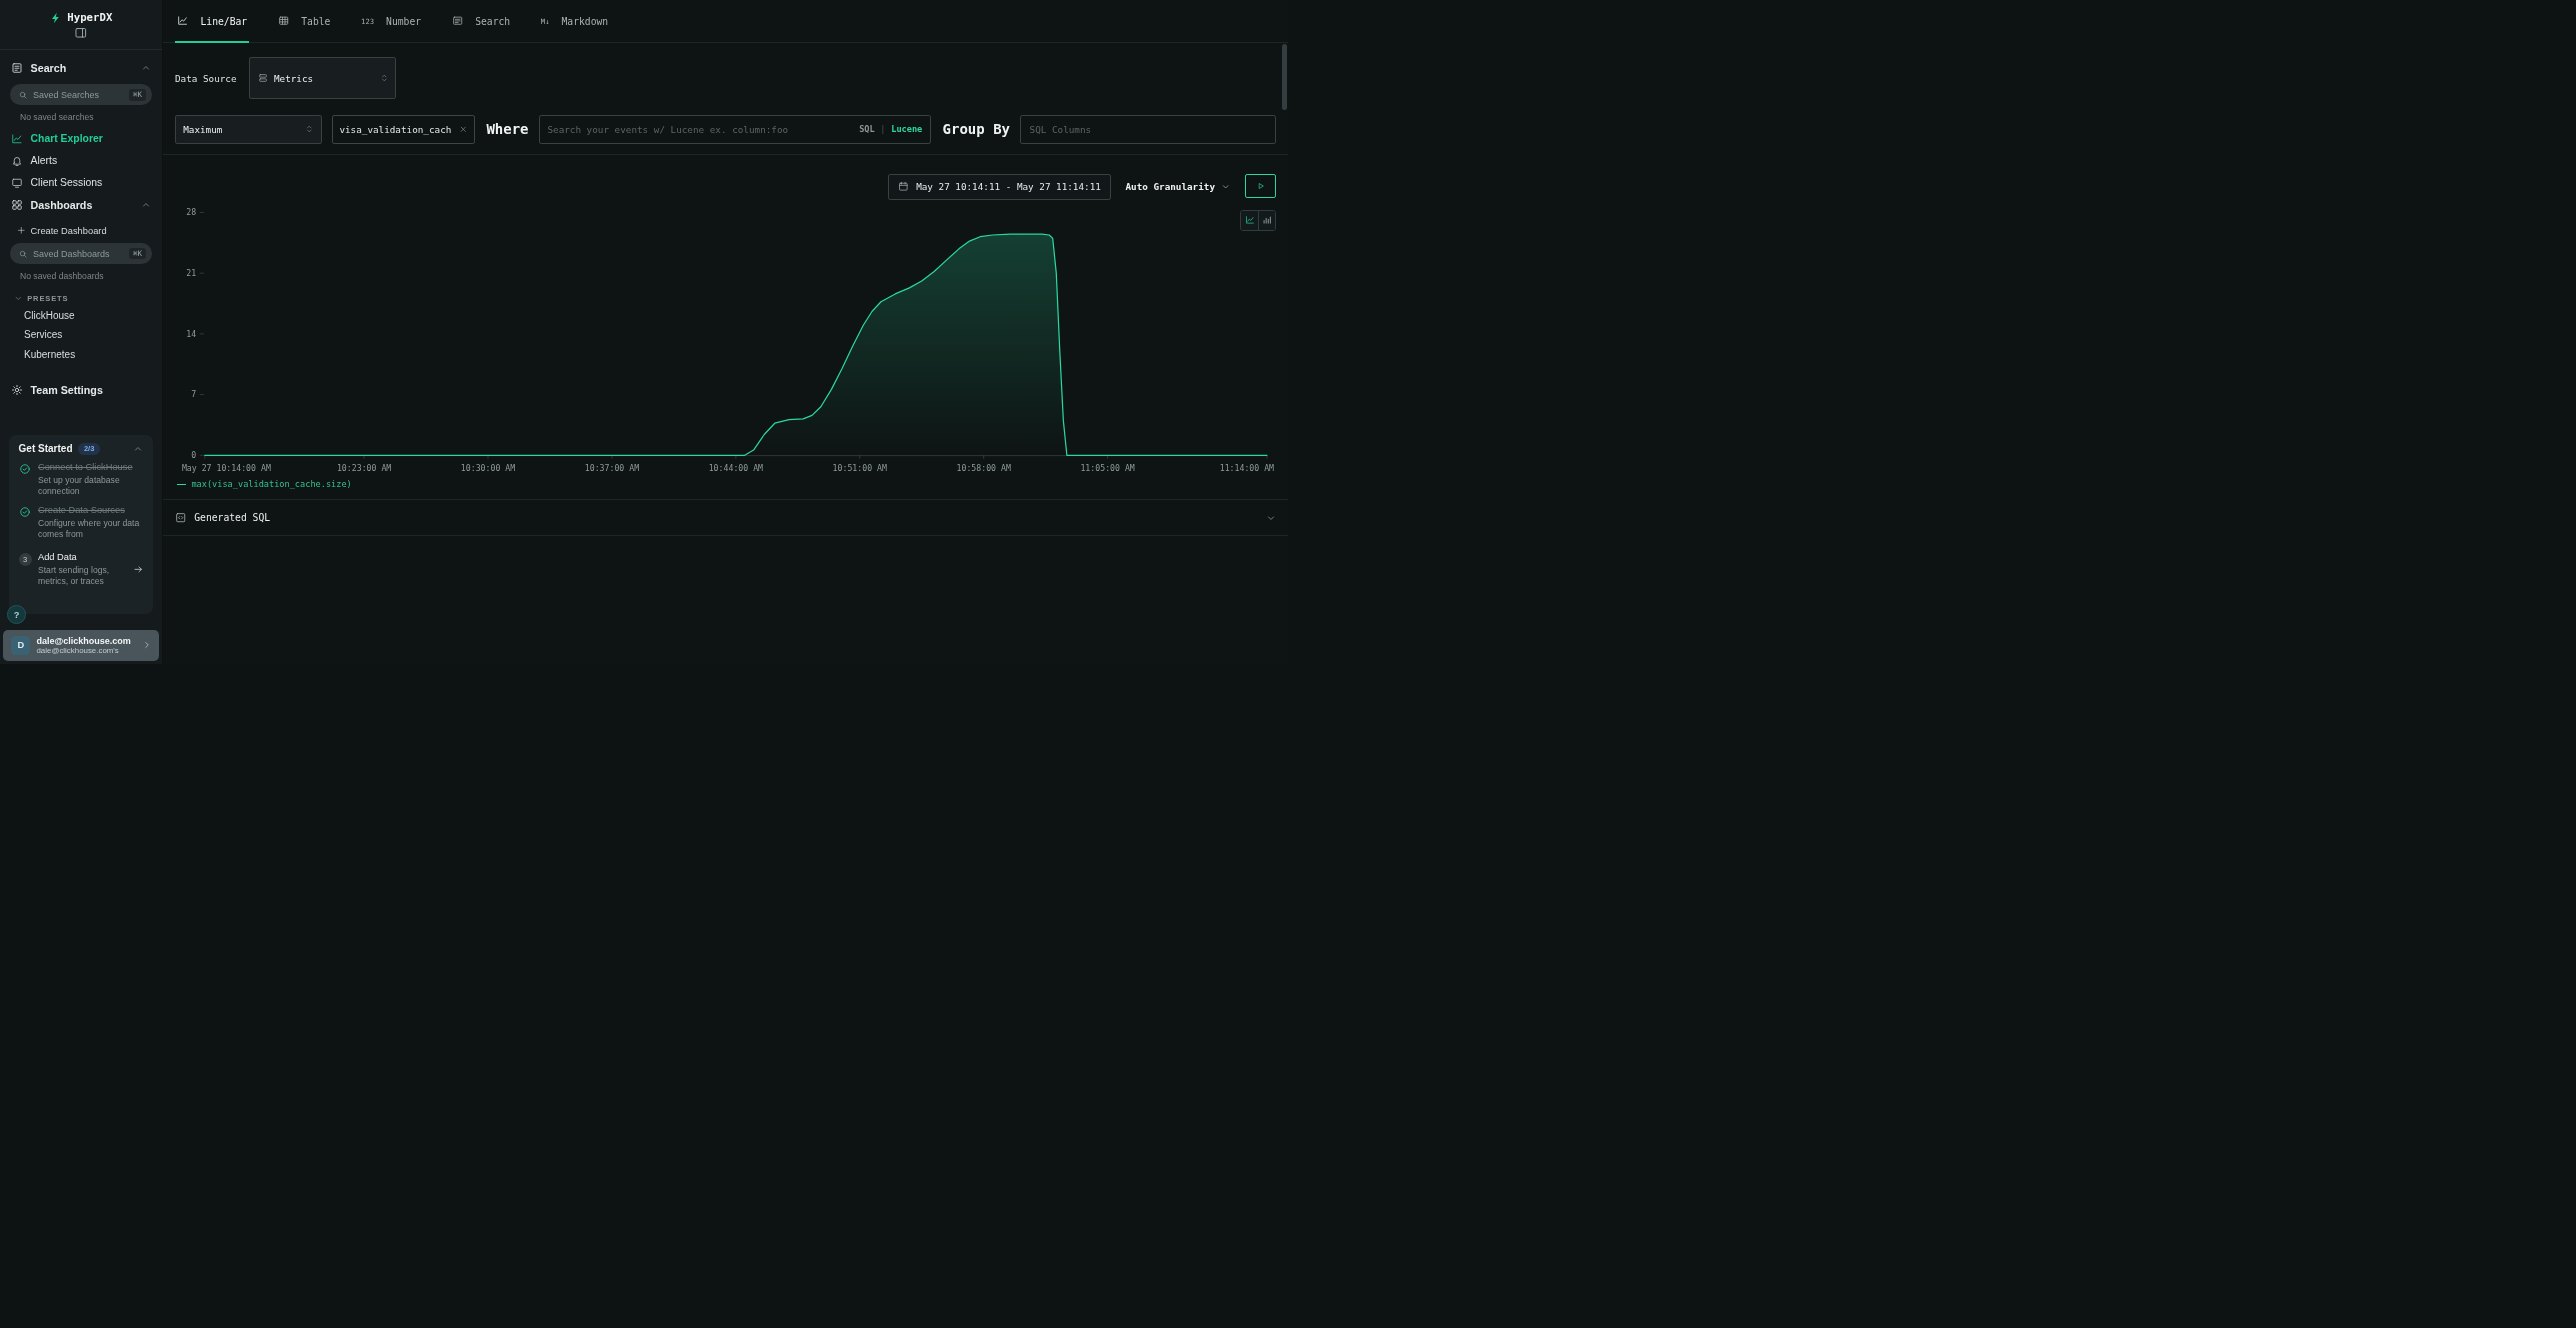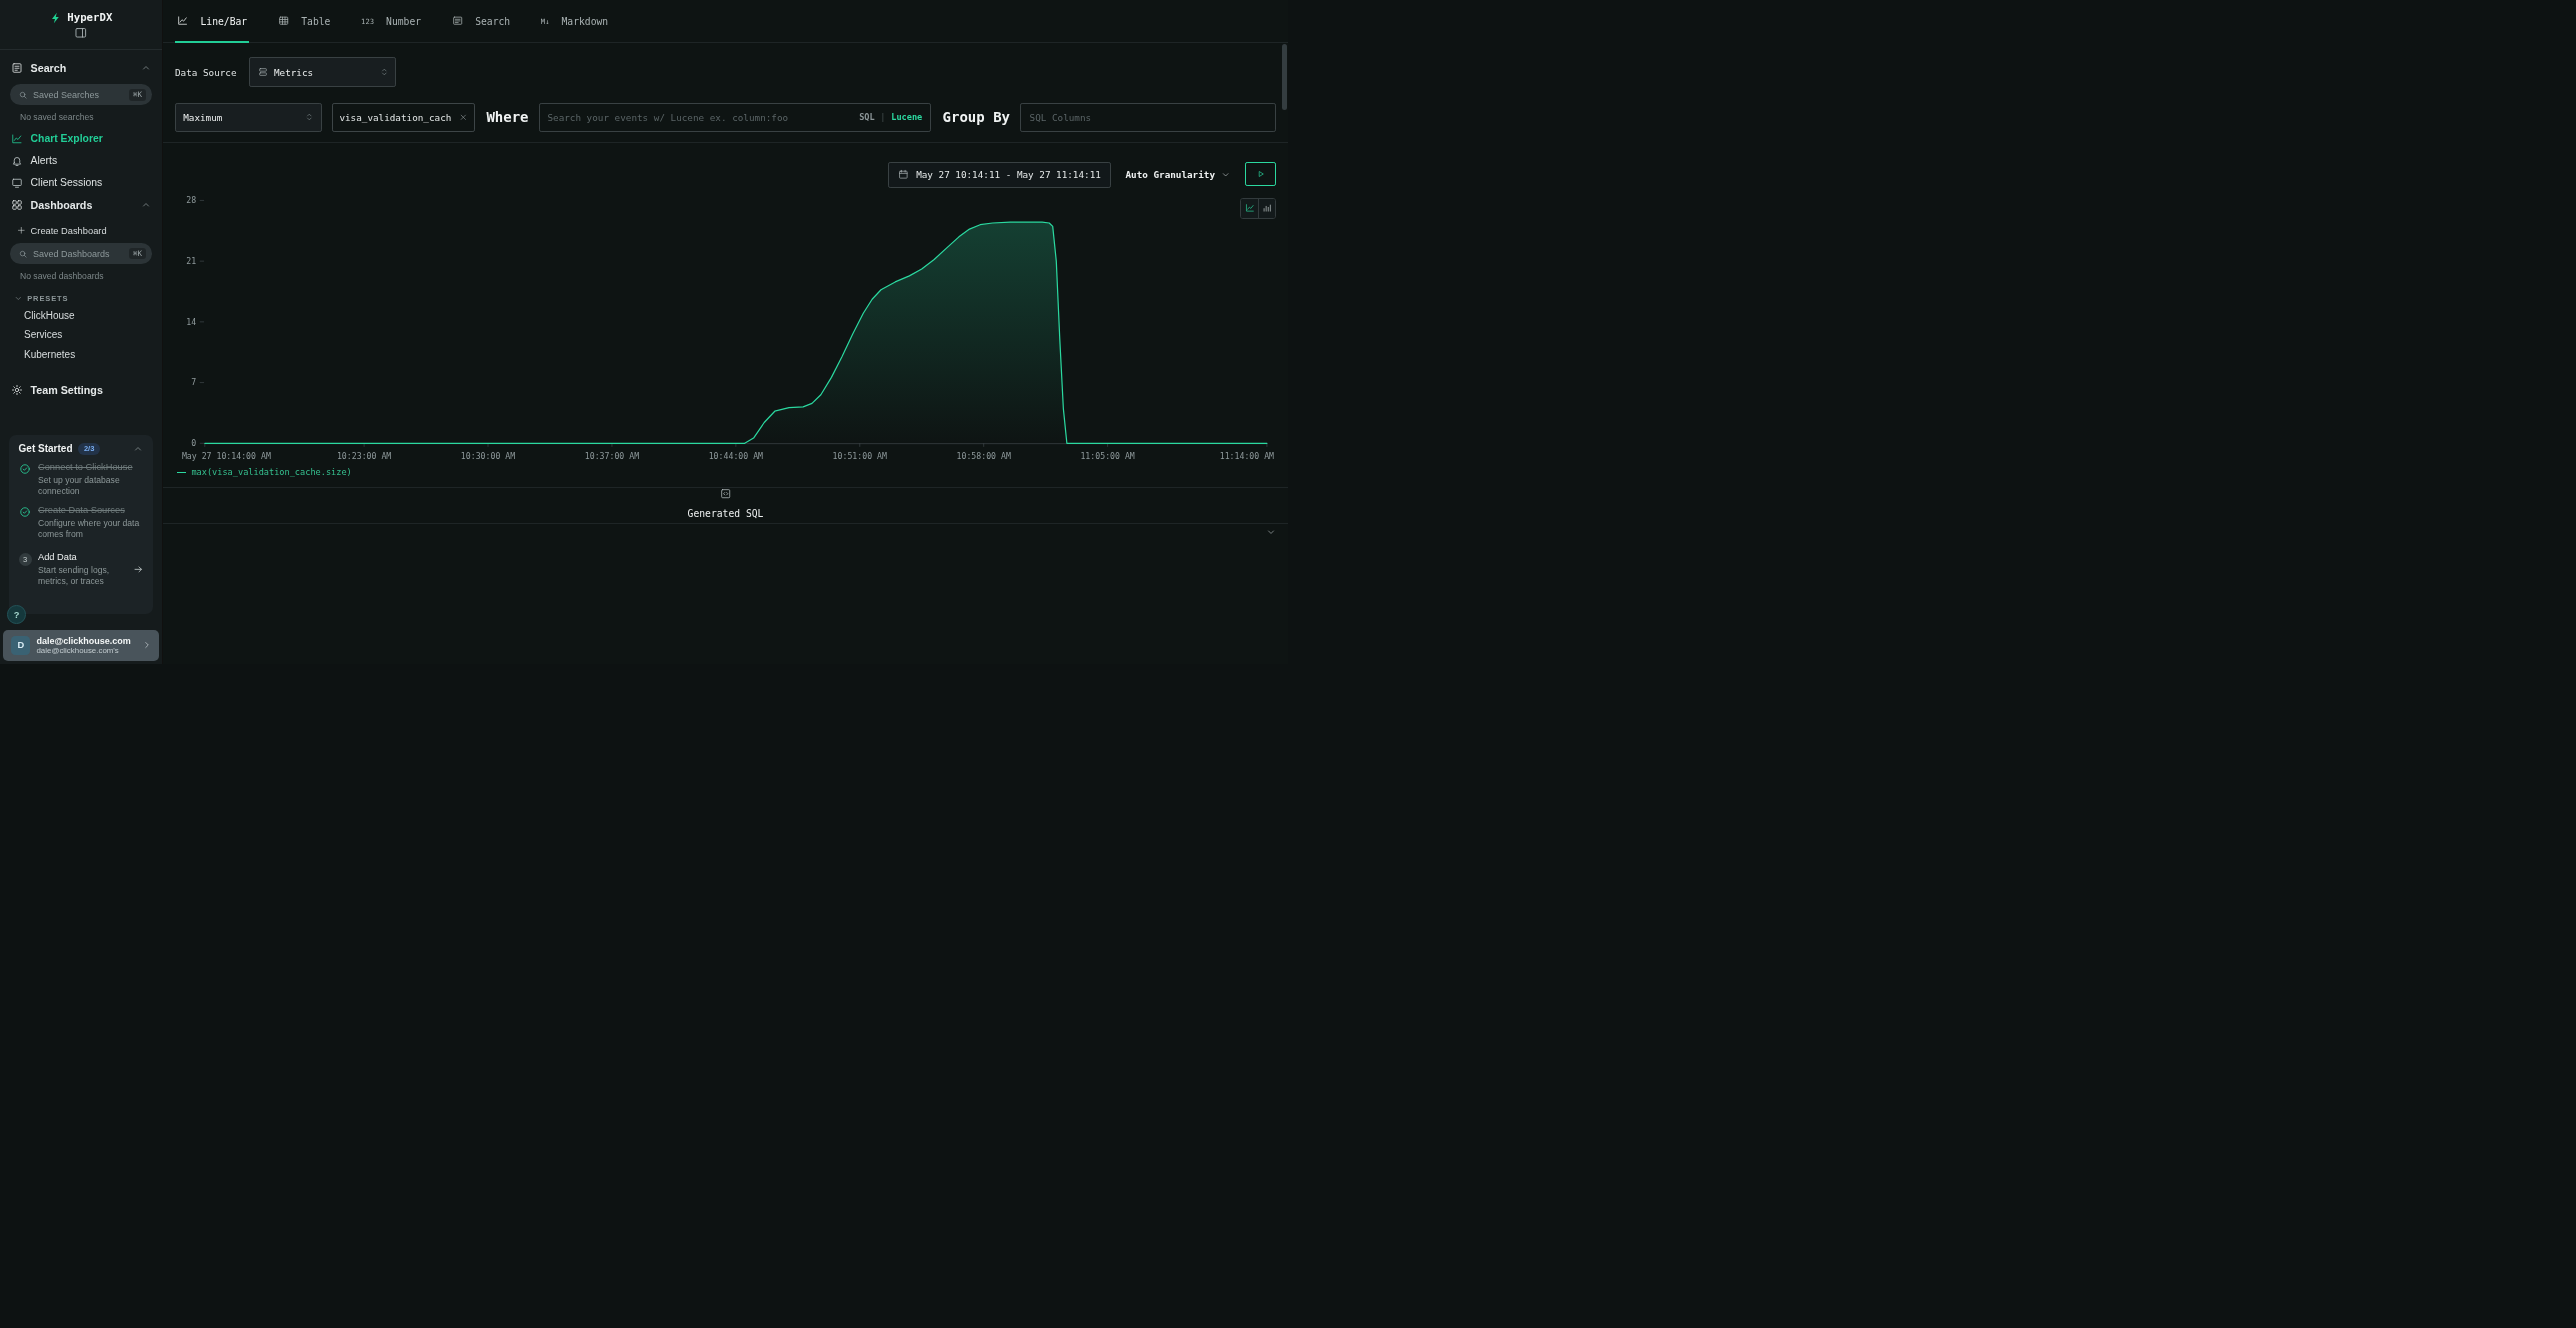--- a/index.html
+++ b/index.html
@@ -72,21 +72,21 @@
 
   .content{padding:0 12px;flex:1;display:flex;flex-direction:column;}
   .frow{display:flex;align-items:center;}
   .row-chartname{margin-top:10px;}
   .flabel{font-family:"DejaVu Sans Mono",monospace;font-size:9.3px;color:#dfe3e3;white-space:nowrap;}
   .lbl-90{width:63px;min-width:63px;}
   .text-input{height:29px;background:transparent;border:0.7px solid var(--input-border);border-radius:2.1px;color:var(--text);font-family:"DejaVu Sans Mono",monospace;font-size:9.3px;padding:0 8.6px;outline:none;}
   .text-input::placeholder{color:var(--faint);}
   .grow{flex:1;}
   .row-datasource{margin-top:14.3px;}
-  .select-box{height:30px;background:#181e20;border:0.7px solid var(--input-border);border-radius:2.1px;display:flex;align-items:center;gap:6.4px;padding:0 7.2px;cursor:pointer;font-family:"DejaVu Sans Mono",monospace;font-size:9.3px;color:#eef1f1;}
+  .select-box{height:42px;background:#181e20;border:0.7px solid var(--input-border);border-radius:2.1px;display:flex;align-items:center;gap:6.4px;padding:0 7.2px;cursor:pointer;font-family:"DejaVu Sans Mono",monospace;font-size:9.3px;color:#eef1f1;}
   .select-box .updown{margin-left:auto;color:#8b9597;}
   .ds-select{width:147px;margin-left:11.4px;}
 
   .row-series{margin-top:15.7px;}
   .agg-select{width:147px;}
   .metric-tag{height:29px;margin-left:10px;width:143px;border:0.7px solid #3d4547;border-radius:2.1px;display:flex;align-items:center;padding:0 6.4px;gap:4.3px;}
   .metric-tag .tag-text{font-family:"DejaVu Sans Mono",monospace;font-size:9.3px;color:#e3e7e7;white-space:nowrap;overflow:hidden;flex:1;}
   .tag-x{color:#9aa4a6;cursor:pointer;display:flex;}
   .bold-label{font-family:"DejaVu Sans Mono",monospace;font-weight:bold;font-size:14px;color:#f0f3f3;white-space:nowrap;}
   .where-label{margin:0 10px 0 11.4px;}
@@ -117,21 +117,21 @@
   .chart-toggles{position:absolute;top:8.6px;right:0;display:flex;border:0.7px solid #333b3d;border-radius:2.9px;overflow:hidden;z-index:2;background:#11171​8;}
   .ct-btn{width:17px;height:18.6px;display:flex;align-items:center;justify-content:center;background:#131a1b;border:none;cursor:pointer;color:#cfd6d6;}
   .ct-btn.active{color:var(--line);}
   .ct-btn + .ct-btn{border-left:0.7px solid #333b3d;}
   .chart-svg{display:block;width:1101px;height:275px;}
   .chart-svg text{font-family:"DejaVu Sans Mono",monospace;font-size:11.5px;fill:#8f9a9c;}
   .legend{display:flex;align-items:center;gap:5px;padding-left:2.1px;margin-top:2.9px;}
   .legend-dash{width:9.3px;height:0;border-top:1.4px solid var(--line);}
   .legend-label{font-family:"DejaVu Sans Mono",monospace;font-size:8.6px;color:#35c08f;}
 
-  .sql-row{margin:10px -12px 0 -12px;border-top:0.7px solid var(--border2);border-bottom:0.7px solid var(--border2);height:37px;display:flex;align-items:center;padding:0 12px;gap:7.9px;cursor:pointer;flex-direction:column;}
+  .sql-row{margin:10px -12px 0 -12px;border-top:0.7px solid var(--border2);border-bottom:0.7px solid var(--border2);height:37px;display:flex;align-items:center;padding:0 12px;gap:7.9px;cursor:pointer;}
   .sql-icon{color:#b6bfc1;display:flex;}
   .sql-label{font-family:"DejaVu Sans Mono",monospace;font-size:9.7px;color:#edf0f0;}
   .sql-chev{margin-left:auto;color:#aab3b5;}
 
   .scrollbar{position:absolute;right:0.7px;top:44px;width:5.7px;bottom:0;}
   .scroll-thumb{width:5.7px;height:66px;border-radius:2.9px;background:#343d40;}
 </style>
 </head>
 <body>
 

